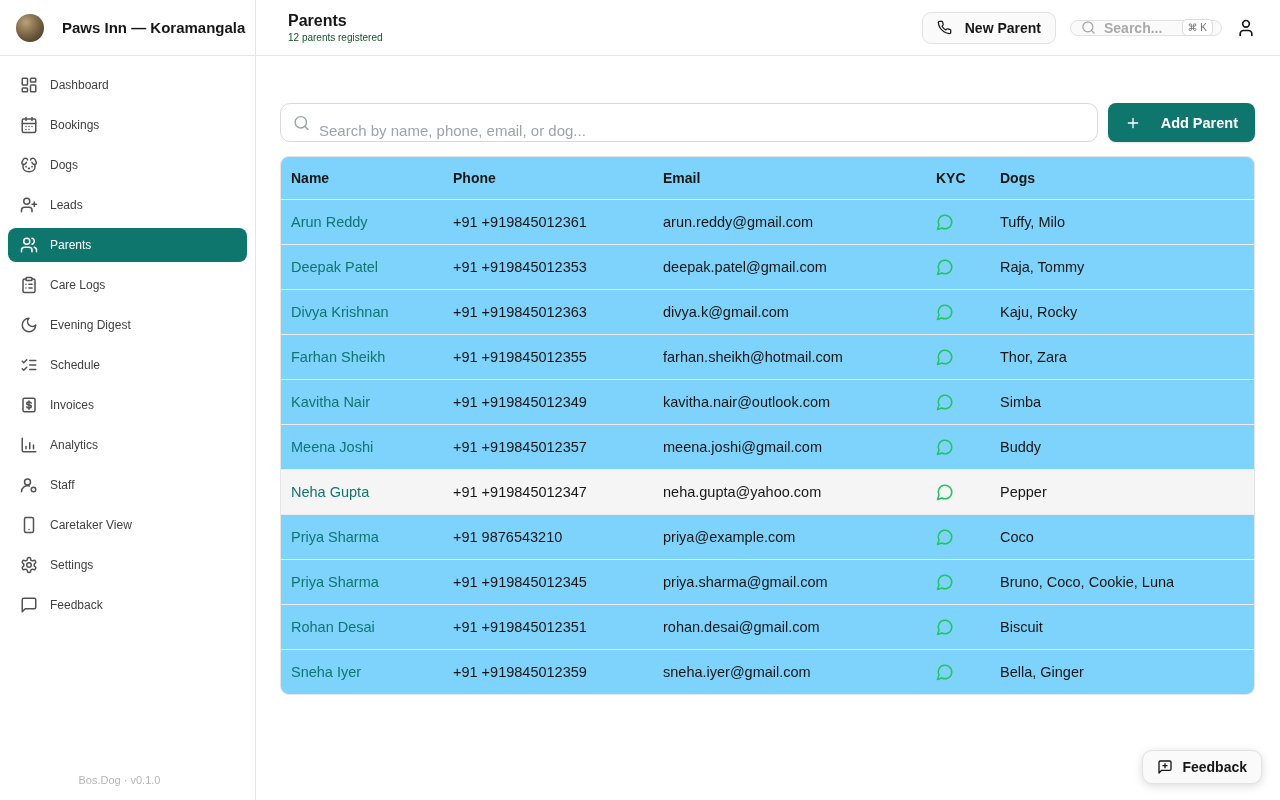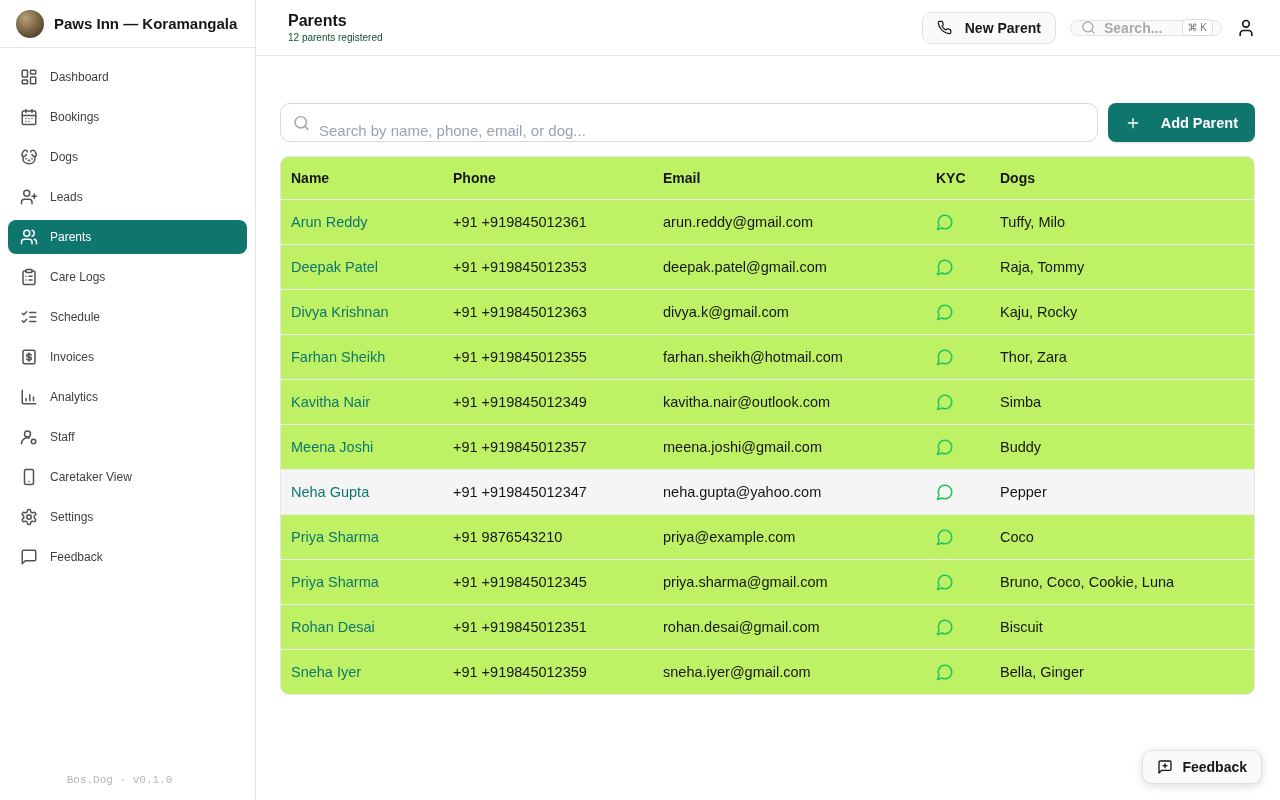--- a/index.html
+++ b/index.html
@@ -11,21 +11,21 @@
     position: relative;
   }
   svg { display: block; }
 
   
   .sidebar {
     position: absolute; left: 0; top: 0; bottom: 0; width: 256px;
     background: #ffffff; border-right: 1px solid #e5e5e5;
   }
   .brand {
-    height: 48px; display: flex; align-items: center; gap: 10px;
+    height: 56px; display: flex; align-items: center; gap: 18px;
     padding: 0 16px; border-bottom: 1px solid #e5e5e5;
   }
   .brand-avatar {
     width: 28px; height: 28px; border-radius: 50%;
     background: radial-gradient(circle at 35% 30%, #b9a37a 0%, #8a7451 35%, #5d4c34 70%, #3a2f22 100%);
     flex: none;
   }
   .brand-name { font-size: 15px; font-weight: 700; color: #171717; white-space: nowrap; }
 
   .nav { padding: 12px 8px 0 8px; }
@@ -34,21 +34,21 @@
     height: 34px; padding: 0 12px; margin-bottom: 6px;
     border-radius: 8px; cursor: pointer;
     color: #404040; font-size: 12px; font-weight: 500;
   }
   .nav-item .nav-icon { color: #525252; flex: none; }
   .nav-item.active { background: #0f766e; color: #ffffff; }
   .nav-item.active .nav-icon { color: #ffffff; }
 
   .sidebar-version {
     position: absolute; bottom: 14px; left: 0; right: 16px;
-    text-align: center; font-size: 11px; color: #b5b5b5; font-family: Liberation Mono, monospace;
+    text-align: center; font-size: 11px; color: #b5b5b5;
   }
 
   
   .topbar {
     position: absolute; left: 256px; right: 0; top: 0; height: 56px;
     background: #ffffff; border-bottom: 1px solid #e5e5e5;
     display: flex; align-items: center; justify-content: space-between;
     padding: 0 24px 0 32px;
   }
   .page-heading .page-title { font-size: 16px; font-weight: 700; color: #171717; }
@@ -90,21 +90,21 @@
   .big-search::placeholder { color: #9ca3af; }
   .btn-add-parent {
     display: flex; align-items: center; gap: 20px;
     height: 39px; padding: 8px 17px; flex: none;
     background: #0f766e; color: #ffffff; border: none; border-radius: 8px;
     font-size: 14.5px; font-weight: 600; cursor: pointer; font-family: inherit;
     box-shadow: 0 1px 2px rgba(0,0,0,0.12);
   }
 
   
-  .table { margin-top: 14px; border: 1px solid #e5e5e5; border-radius: 9px; overflow: hidden; background: #bef264; }
+  .table { margin-top: 14px; border: 1px solid #e5e5e5; border-radius: 9px; overflow: hidden; background: #7dd3fc; }
   .tr {
     display: grid;
     grid-template-columns: 162px 210px 273px 64px 1fr;
     align-items: center;
   }
   .th-row { height: 42px; }
   .th { font-size: 14px; font-weight: 700; color: #171717; padding: 0 10px; }
   .td-row { height: 45px; border-top: 1px solid #ececec; cursor: pointer; }
   .td-row.highlighted { background: #f5f5f5; }
   .td { font-size: 14.5px; color: #171717; padding: 0 10px; white-space: nowrap; overflow: hidden; text-overflow: ellipsis; }
@@ -188,20 +188,28 @@
     </div>
     <div class="nav-item">
       <span class="nav-icon">
           <svg width="18" height="18" viewBox="0 0 24 24" fill="none" stroke="currentColor" stroke-width="2" stroke-linecap="round" stroke-linejoin="round">
             <rect x="8" y="2" width="8" height="4" rx="1"></rect>
             <path d="M16 4h2a2 2 0 0 1 2 2v14a2 2 0 0 1-2 2H6a2 2 0 0 1-2-2V6a2 2 0 0 1 2-2h2"></path>
             <path d="M12 11h4M12 16h4M8 11h.01M8 16h.01"></path>
           </svg>
         </span>
       <span>Care Logs</span>
+    </div>
+    <div class="nav-item">
+      <span class="nav-icon">
+          <svg width="18" height="18" viewBox="0 0 24 24" fill="none" stroke="currentColor" stroke-width="2" stroke-linecap="round" stroke-linejoin="round">
+            <path d="M12 3a6 6 0 0 0 9 9 9 9 0 1 1-9-9Z"></path>
+          </svg>
+        </span>
+      <span>Evening Digest</span>
     </div>
     <div class="nav-item">
       <span class="nav-icon">
           <svg width="18" height="18" viewBox="0 0 24 24" fill="none" stroke="currentColor" stroke-width="2" stroke-linecap="round" stroke-linejoin="round">
             <path d="m3 17 2 2 4-4"></path>
             <path d="m3 7 2 2 4-4"></path>
             <path d="M13 6h8M13 12h8M13 18h8"></path>
           </svg>
         </span>
       <span>Schedule</span>

